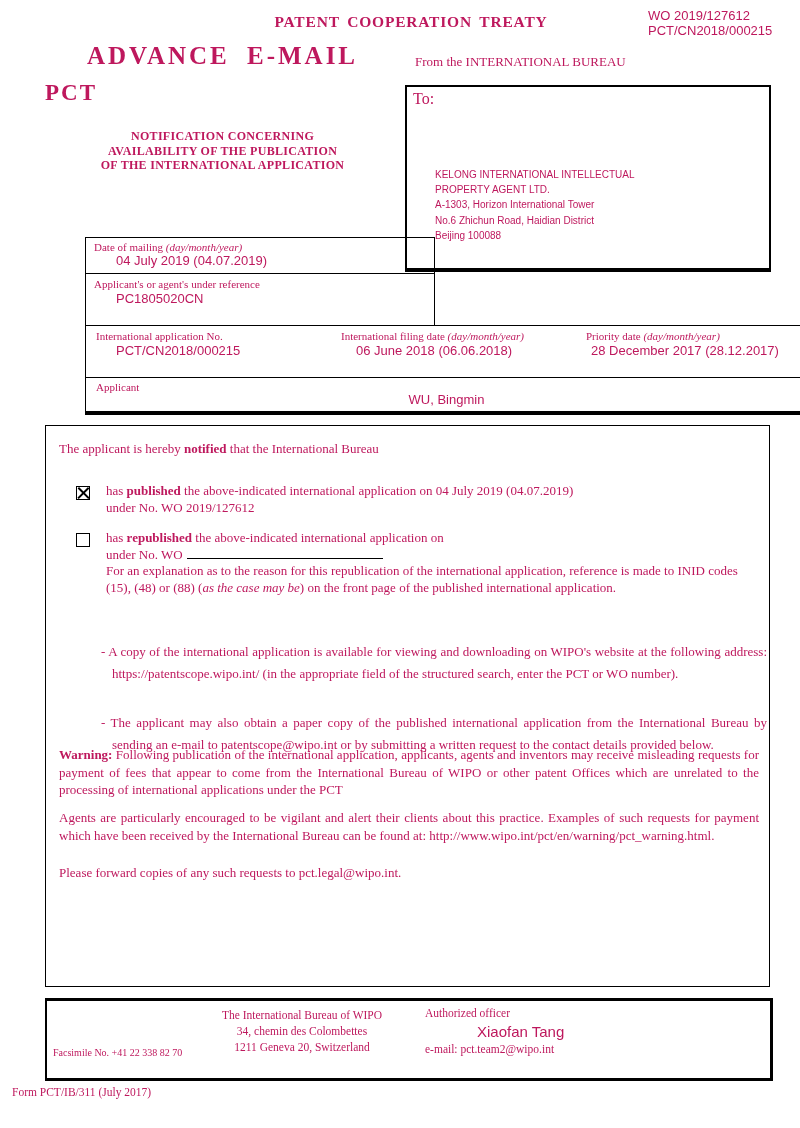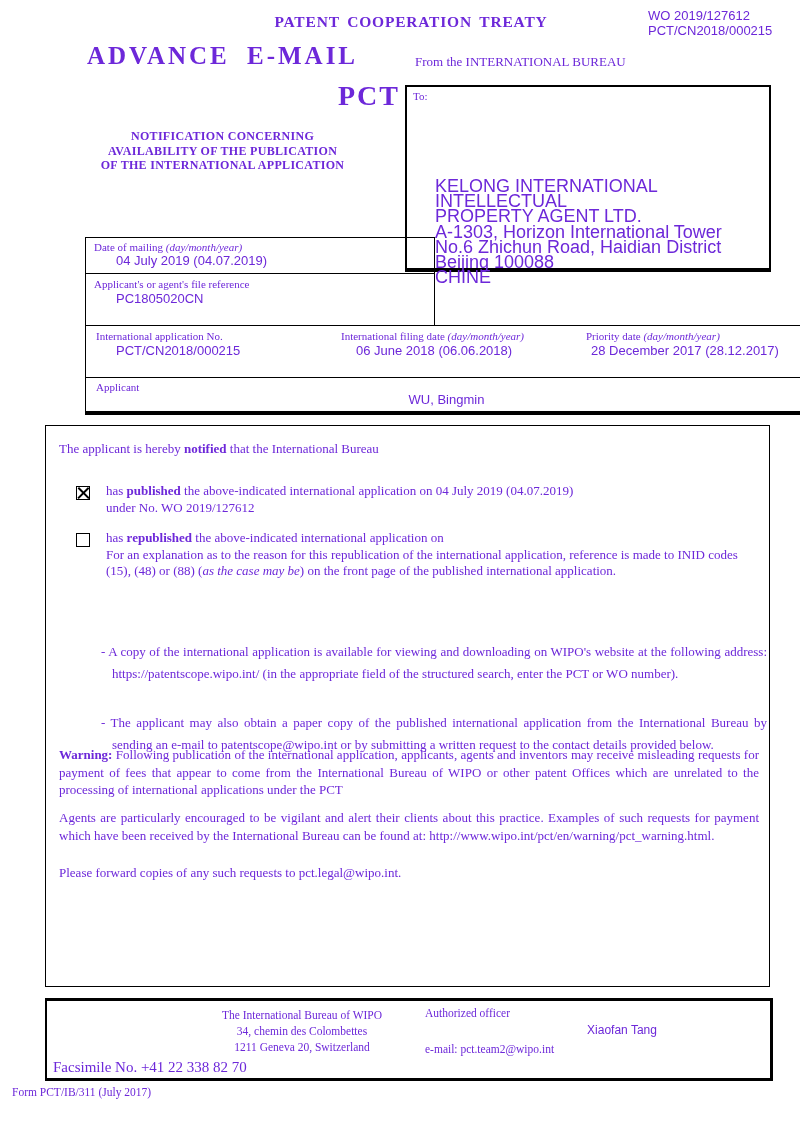--- a/index.html
+++ b/index.html
@@ -1,36 +1,36 @@
 <!DOCTYPE html>
 <html><head>
 <meta charset="utf-8">
 <style>
   html,body { margin:0; padding:0; background:#fff; }
   .page {
     position:relative; width:800px; height:1128px; background:#ffffff;
-    font-family:"Liberation Serif", serif; color:#6d28d9; overflow:hidden;
+    font-family:"Liberation Serif", serif; color:#be185d; overflow:hidden;
   }
   .abs { position:absolute; }
   .b { font-weight:bold; }
   .i { font-style:italic; }
   .just { text-align:justify; }
 
   
   .treaty-title { left:22px; top:13px; width:778px; text-align:center; font-size:15.5px; font-weight:bold; letter-spacing:0.8px; word-spacing:3px; }
   .ref-block { left:648px; top:8px; font-size:13px; line-height:15px; font-family:"Liberation Sans", sans-serif; }
   .advance-email { left:45px; top:42px; width:355px; text-align:center; font-size:25px; font-weight:bold; letter-spacing:3px; word-spacing:8px; }
   .from-bureau { left:415px; top:54px; font-size:13px; }
-  .pct-logo { left:45px; top:80px; width:355px; text-align:right; font-size:28px; font-weight:bold; letter-spacing:2px; }
+  .pct-logo { left:45px; top:80px; width:355px; text-align:left; font-size:23px; font-weight:bold; letter-spacing:2px; }
   .notif-title { left:45px; top:129px; width:355px; text-align:center; font-size:12px; font-weight:bold; letter-spacing:0.3px; line-height:14.5px; }
 
   
   .to-box { left:405px; top:85px; width:362px; height:181px; border:2px solid #000; border-bottom:4px solid #000; }
-  .to-label { position:absolute; left:6px; top:3px; font-size:11px; }
-  .to-address { position:absolute; left:28px; top:92px; font-size:18px; line-height:15.2px; font-family:"Liberation Sans", sans-serif; }
+  .to-label { position:absolute; left:6px; top:3px; font-size:16px; }
+  .to-address { position:absolute; left:28px; top:80px; font-size:10px; line-height:15.2px; font-family:"Liberation Sans", sans-serif; }
 
   
   .info-table { left:45px; top:237px; width:726px; height:178px;margin-left:40px; }
   .cell { position:absolute; box-sizing:border-box; }
   .cell-date { left:0; top:0; width:350px; height:36px; border-top:1.5px solid #000; border-left:1.5px solid #000; border-right:1.5px solid #000; }
   .cell-ref  { left:0; top:36px; width:350px; height:52px; border-top:1.5px solid #000; border-left:1.5px solid #000; border-right:1.5px solid #000; }
   .cell-notice { left:350px; top:46px; width:376px; height:42px; border-right:4px solid #000; }
   .cell-row3 { left:0; top:88px; width:726px; height:52px; border-top:1.5px solid #000; border-left:1.5px solid #000; border-right:4px solid #000; }
   .cell-row4 { left:0; top:140px; width:726px; height:38px; border-top:1.5px solid #000; border-left:1.5px solid #000; border-right:4px solid #000; border-bottom:4px solid #000; }
   .lbl { font-size:11px; }
@@ -47,22 +47,22 @@
   .checkbox.checked::before { transform:rotate(45deg); }
   .checkbox.checked::after  { transform:rotate(-45deg); }
   .blank-line { display:inline-block; width:196px; border-bottom:1.3px solid #000; height:11px; margin-left:4px; }
   .bullet { position:absolute; left:55px; width:655px; font-size:13px; line-height:22px; padding-left:11px; text-indent:-11px; text-align:justify; }
   .para { position:absolute; left:13px; width:700px; font-size:13px; line-height:17.5px; }
 
   
   .footer-box { left:45px; top:998px; width:723px; height:77px; border:2px solid #000; border-top:3px solid #000; border-bottom:3px solid #000; border-right:3px solid #000; }
   .bureau-lines { position:absolute; left:95px; top:6px; width:320px; text-align:center; font-size:11.5px; line-height:16px; }
   .officer-label { position:absolute; left:378px; top:6px; font-size:11.5px; }
-  .officer-name { position:absolute; left:430px; top:22px; width:290px; text-align:center; font-size:12px; font-family:"Liberation Sans", sans-serif; }
-  .facsimile { position:absolute; left:6px; top:58px; font-size:15px; }
+  .officer-name { position:absolute; left:430px; top:22px; width:290px; text-align:left; font-size:15px; font-family:"Liberation Sans", sans-serif; }
+  .facsimile { position:absolute; left:6px; top:46px; font-size:10px; }
   .f-email { position:absolute; left:378px; top:42px; font-size:11.5px; }
   .form-number { left:12px; top:1086px; font-size:11.5px; }
 </style>
 </head>
 <body>
 
 <div class="page">
 
   <div class="abs treaty-title">PATENT COOPERATION TREATY</div>
   <div class="abs ref-block">
@@ -79,31 +79,30 @@
   </div>
 
   <div class="abs to-box">
     <div class="to-label">To:</div>
     <div class="to-address">
       <div>KELONG INTERNATIONAL INTELLECTUAL</div>
       <div>PROPERTY AGENT LTD.</div>
       <div>A-1303, Horizon International Tower</div>
       <div>No.6 Zhichun Road, Haidian District</div>
       <div>Beijing 100088</div>
-      <div>CHINE</div>
     </div>
   </div>
 
   <div class="abs info-table">
     <div class="cell cell-date">
       <div class="lbl" style="position:absolute;left:8px;top:3px;"><span>Date of mailing </span><span class="i">(day/month/year)</span></div>
       <div class="val" style="position:absolute;left:30px;top:15px;">04 July 2019 (04.07.2019)</div>
     </div>
     <div class="cell cell-ref">
-      <div class="lbl" style="position:absolute;left:8px;top:4px;">Applicant's or agent's file reference</div>
+      <div class="lbl" style="position:absolute;left:8px;top:4px;">Applicant's or agent's under reference</div>
       <div class="val" style="position:absolute;left:30px;top:17px;">PC1805020CN</div>
     </div>
     <div class="cell cell-row3">
       <div class="lbl" style="position:absolute;left:10px;top:4px;">International application No.</div>
       <div class="val" style="position:absolute;left:30px;top:17px;">PCT/CN2018/000215</div>
       <div class="lbl" style="position:absolute;left:255px;top:4px;"><span>International filing date </span><span class="i">(day/month/year)</span></div>
       <div class="val" style="position:absolute;left:270px;top:17px;">06 June 2018 (06.06.2018)</div>
       <div class="lbl" style="position:absolute;left:500px;top:4px;"><span>Priority date </span><span class="i">(day/month/year)</span></div>
       <div class="val" style="position:absolute;left:505px;top:17px;">28 December 2017 (28.12.2017)</div>
     </div>
@@ -118,20 +117,21 @@
 
     <div class="checkbox checked" style="left:30px;top:60px;"></div>
     <div class="abs body-text" style="left:60px;top:57px;width:640px;">
       <div><span>has </span><span class="b">published</span><span> the above-indicated international application on 04 July 2019 (04.07.2019)</span></div>
       <div>under No. WO 2019/127612</div>
     </div>
 
     <div class="checkbox" style="left:30px;top:107px;"></div>
     <div class="abs body-text" style="left:60px;top:104px;width:648px;">
       <div><span>has </span><span class="b">republished</span><span> the above-indicated international application on</span></div>
+      <div><span>under No. WO</span><span class="blank-line"></span></div>
       <div>For an explanation as to the reason for this republication of the international application, reference is made to INID codes</div>
       <div><span>(15), (48) or (88) (</span><span class="i">as the case may be</span><span>) on the front page of the published international application.</span></div>
     </div>
 
     <div class="bullet" style="top:215px;">- A copy of the international application is available for viewing and downloading on WIPO's website at the following address: https://patentscope.wipo.int/ (in the appropriate field of the structured search, enter the PCT or WO number).</div>
     <div class="bullet" style="top:262px;margin-top:24px;">- The applicant may also obtain a paper copy of the published international application from the International Bureau by sending an e-mail to patentscope@wipo.int or by submitting a written request to the contact details provided below.</div>
 
     <div class="para just" style="top:320px;"><span class="b">Warning: </span><span>Following publication of the international application, applicants, agents and inventors may receive misleading requests for payment of fees that appear to come from the International Bureau of WIPO or other patent Offices which are unrelated to the processing of international applications under the PCT</span></div>
     <div class="para just" style="top:383px;">Agents are particularly encouraged to be vigilant and alert their clients about this practice. Examples of such requests for payment which have been received by the International Bureau can be found at: http://www.wipo.int/pct/en/warning/pct_warning.html.</div>
     <div class="para" style="top:438px;">Please forward copies of any such requests to pct.legal@wipo.int.</div>

